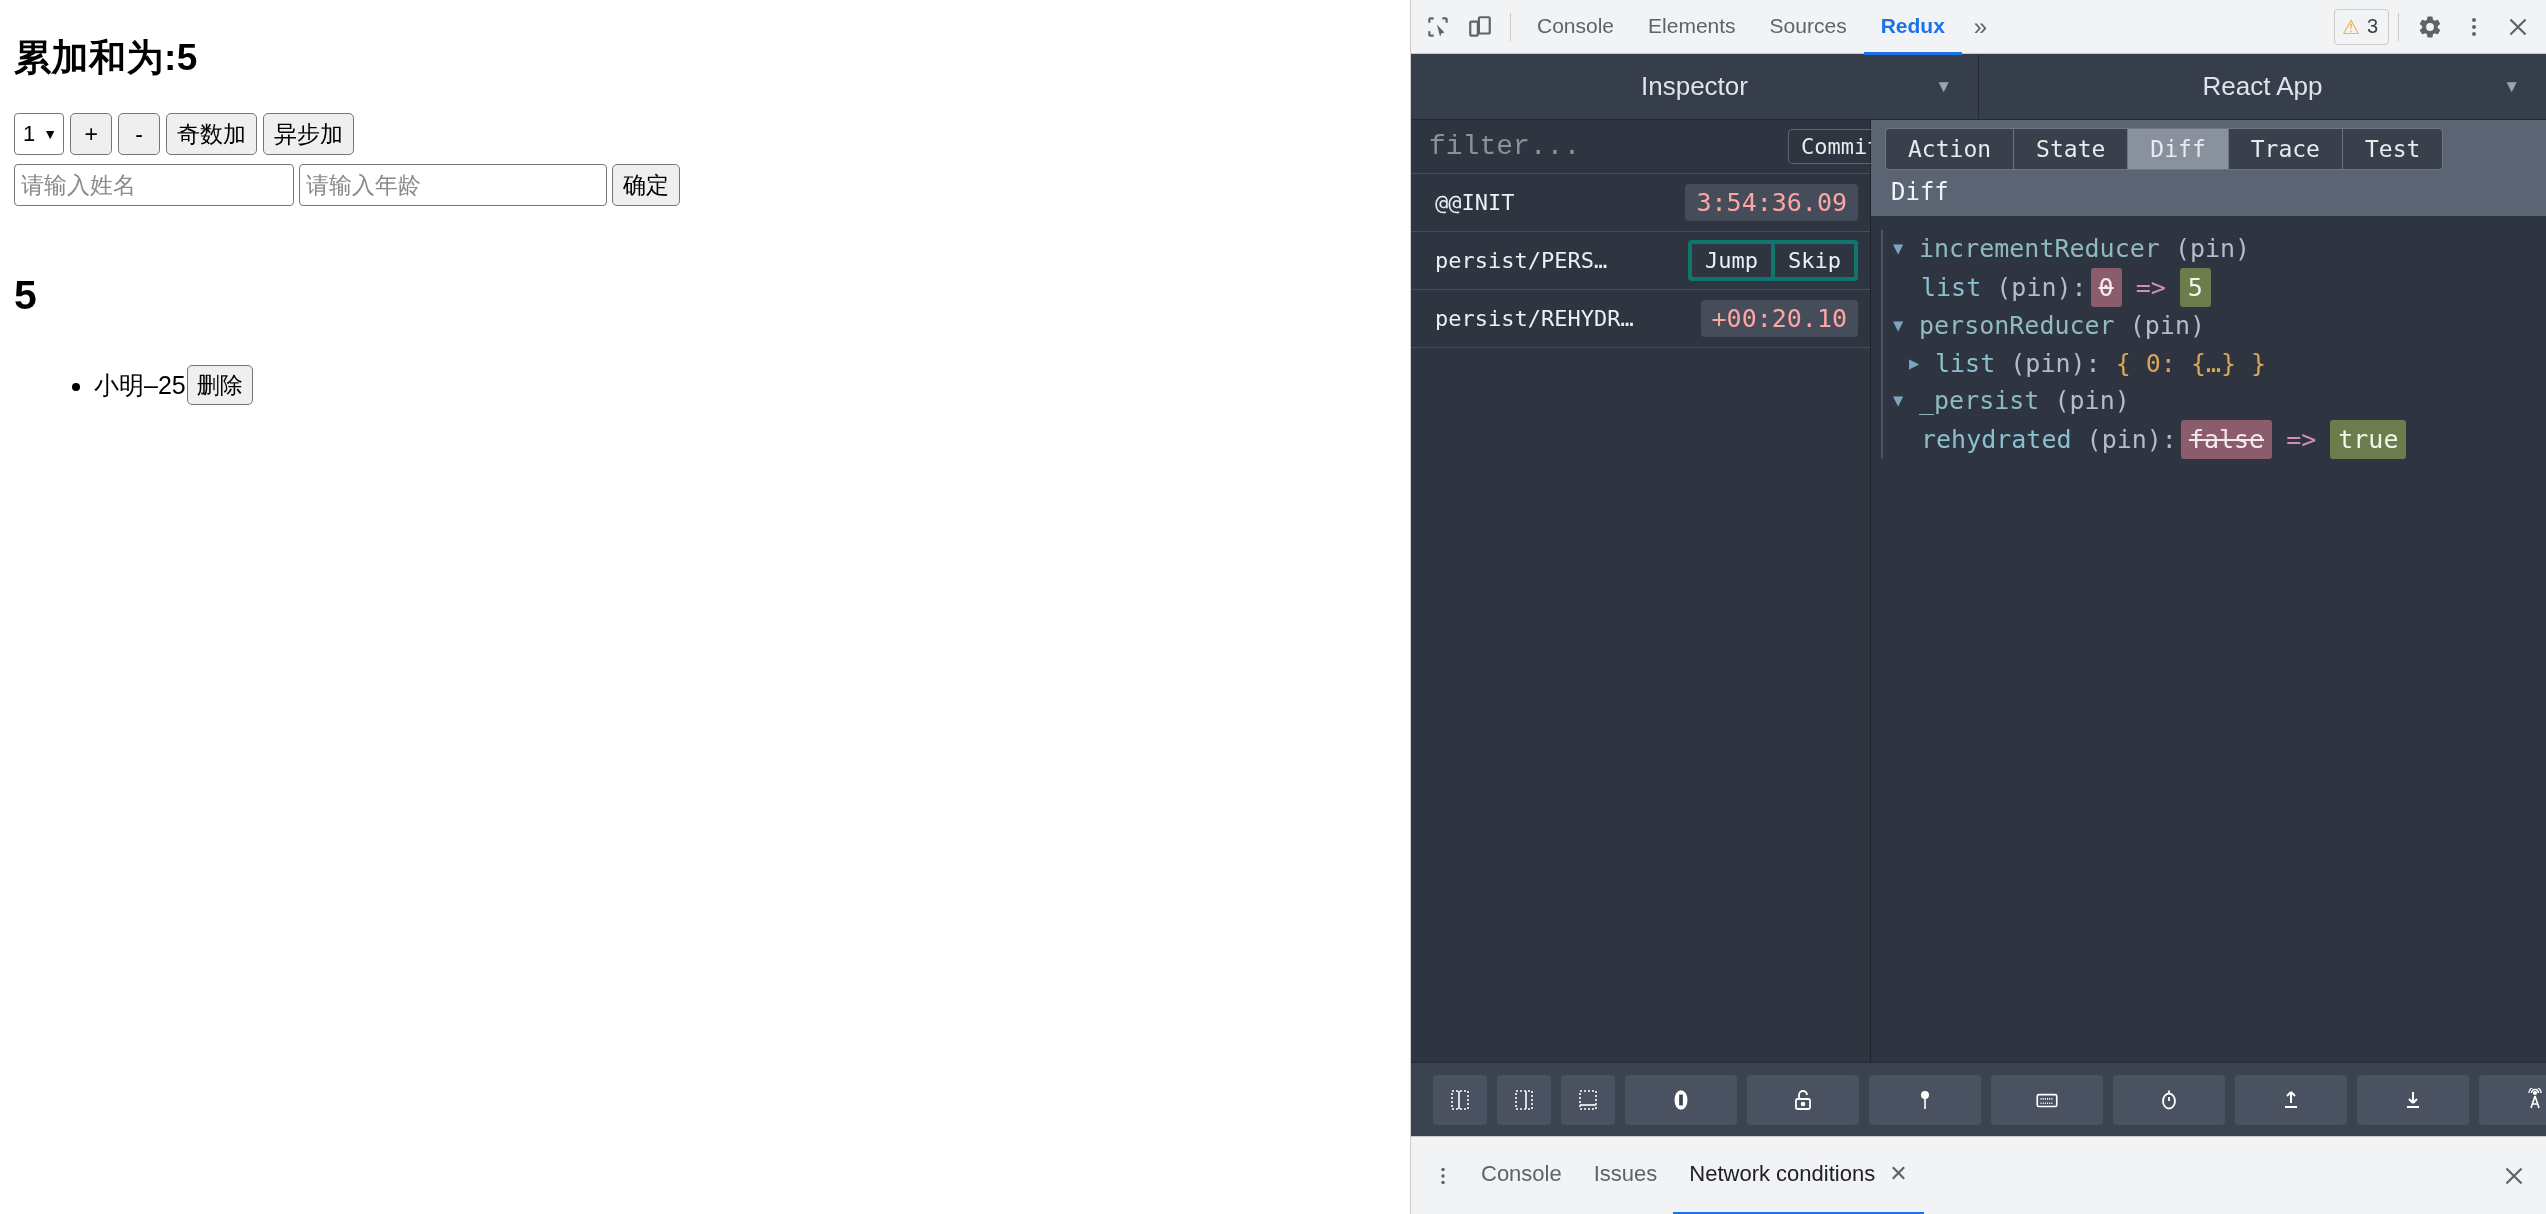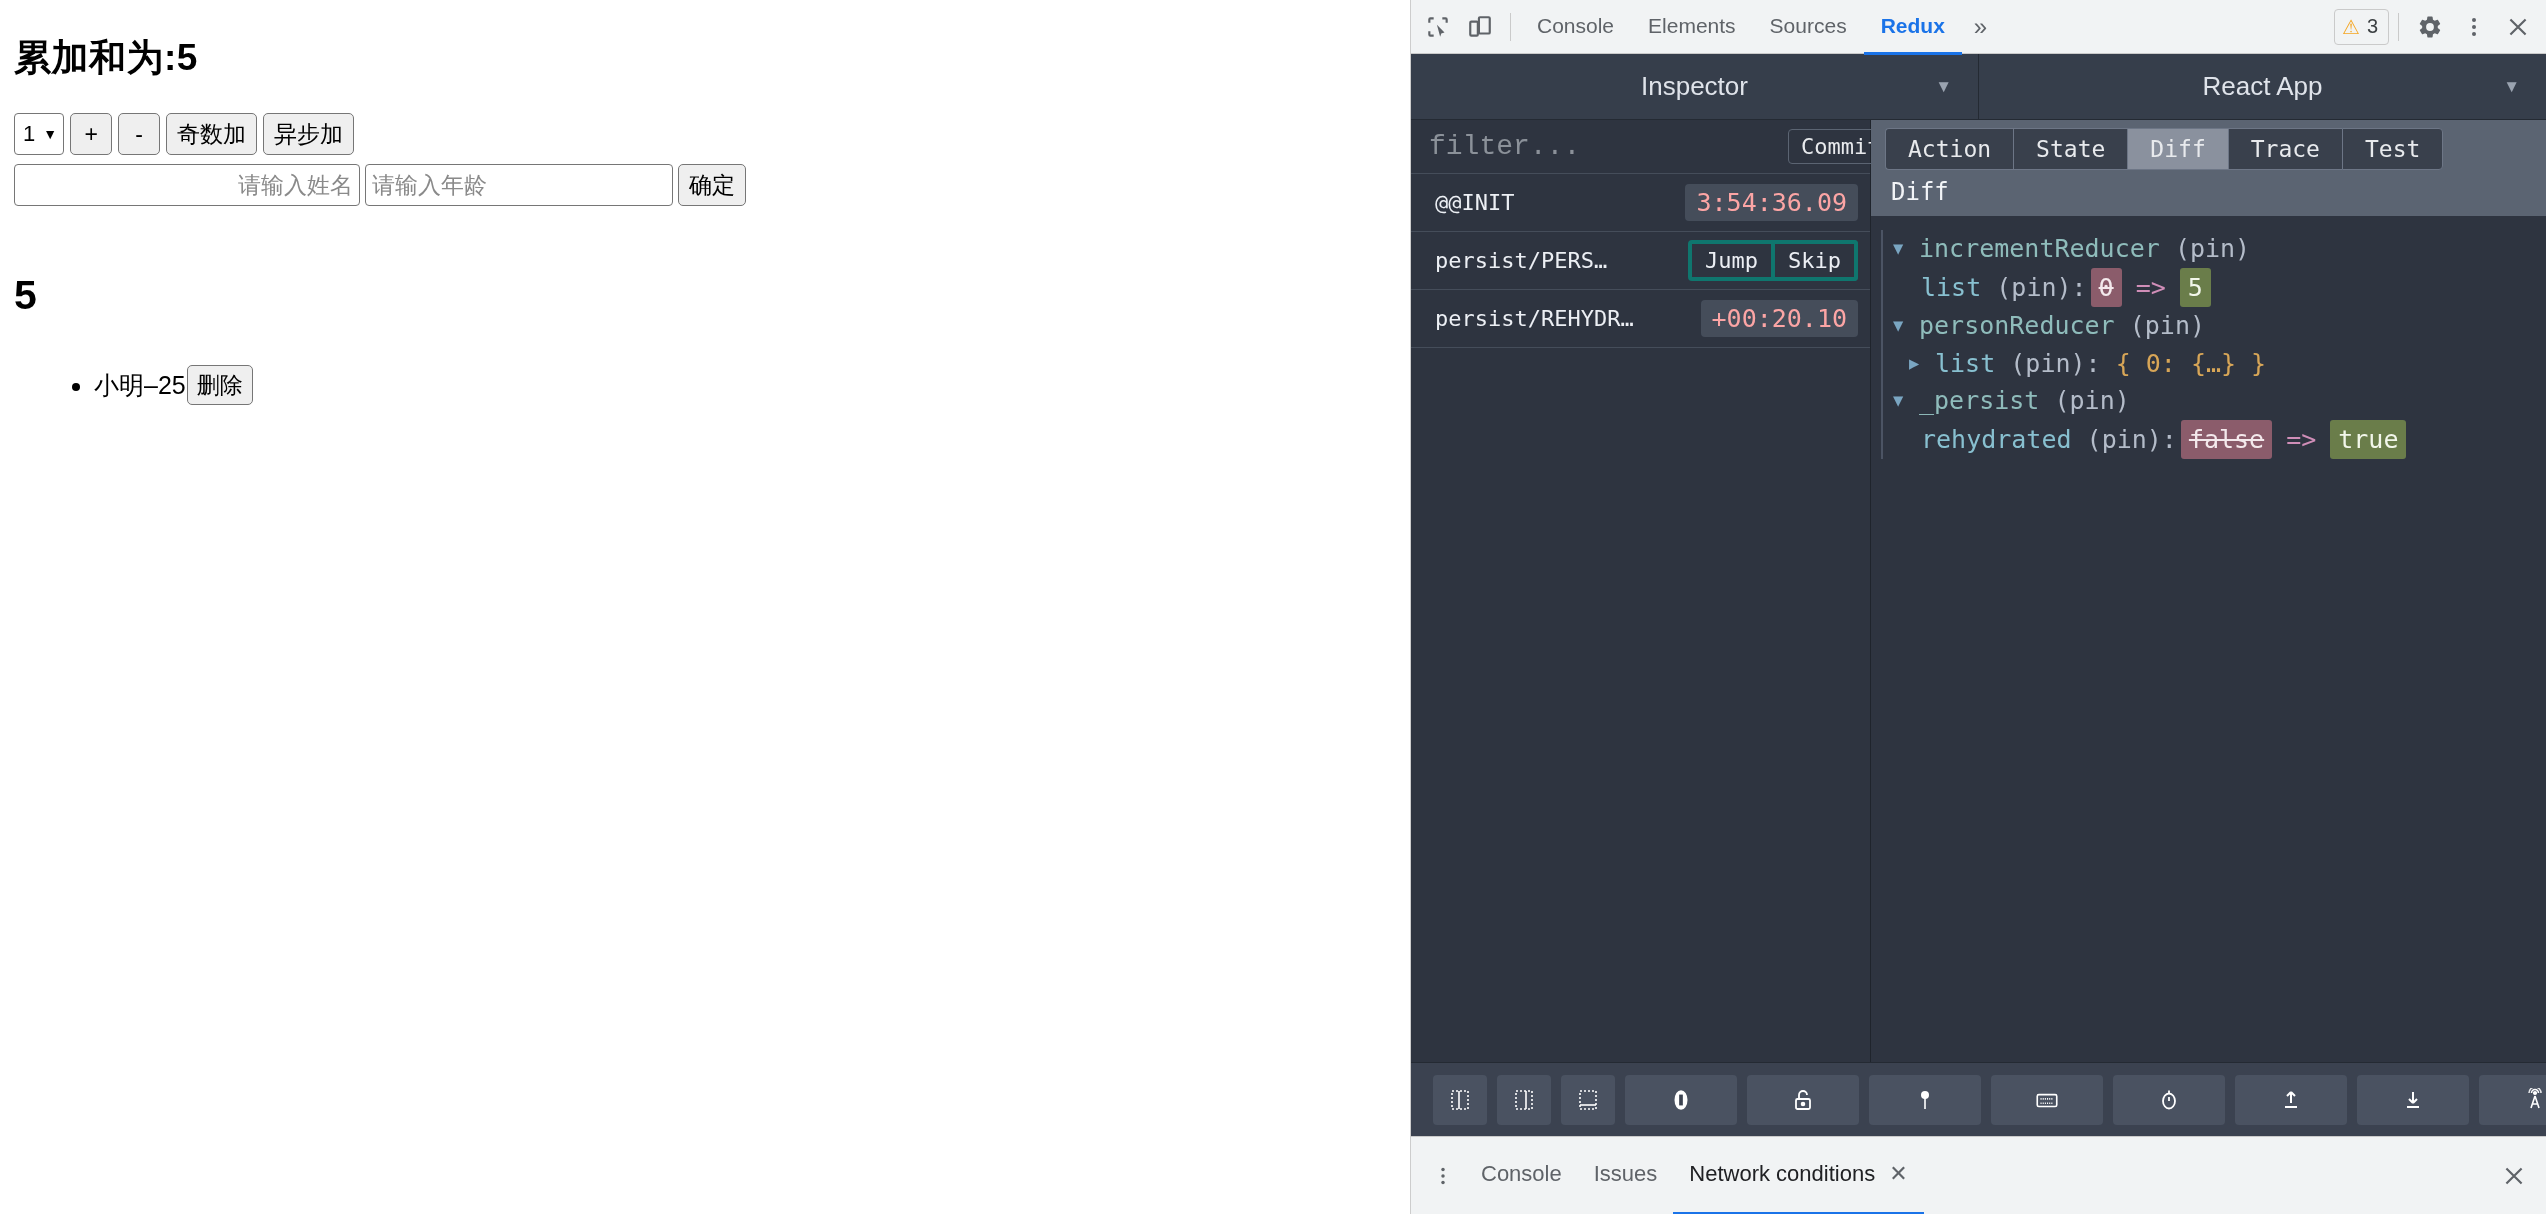--- a/index.html
+++ b/index.html
@@ -40,21 +40,21 @@
   }
   .btn.sm { min-width:42px; padding:0 8px; }
   .field-row { display:flex; align-items:stretch; gap:5px; margin-top:3px; }
   .tinput {
     font-family:"Liberation Sans", sans-serif;
     font-size:23px; height:42px; padding:2px 6px;
     border:1.6px solid #767676; border-radius:4px; background:#fff;
     color:#000;
   }
   .tinput::placeholder { color:#8a8a8a; }
-  #name-input { width:346px;text-align:right; }
+  #name-input { width:280px; }
   #age-input { width:308px; }
   .app-h1 {
     font-size:41px; font-weight:bold; color:#000;
     margin:66px 0 0 0;
   }
   #person-list {
     list-style:disc; margin:46px 0 0 0; padding-left:66px;
     font-size:25px; color:#000;
   }
   #person-list li { margin:14px; display:list-item; }

